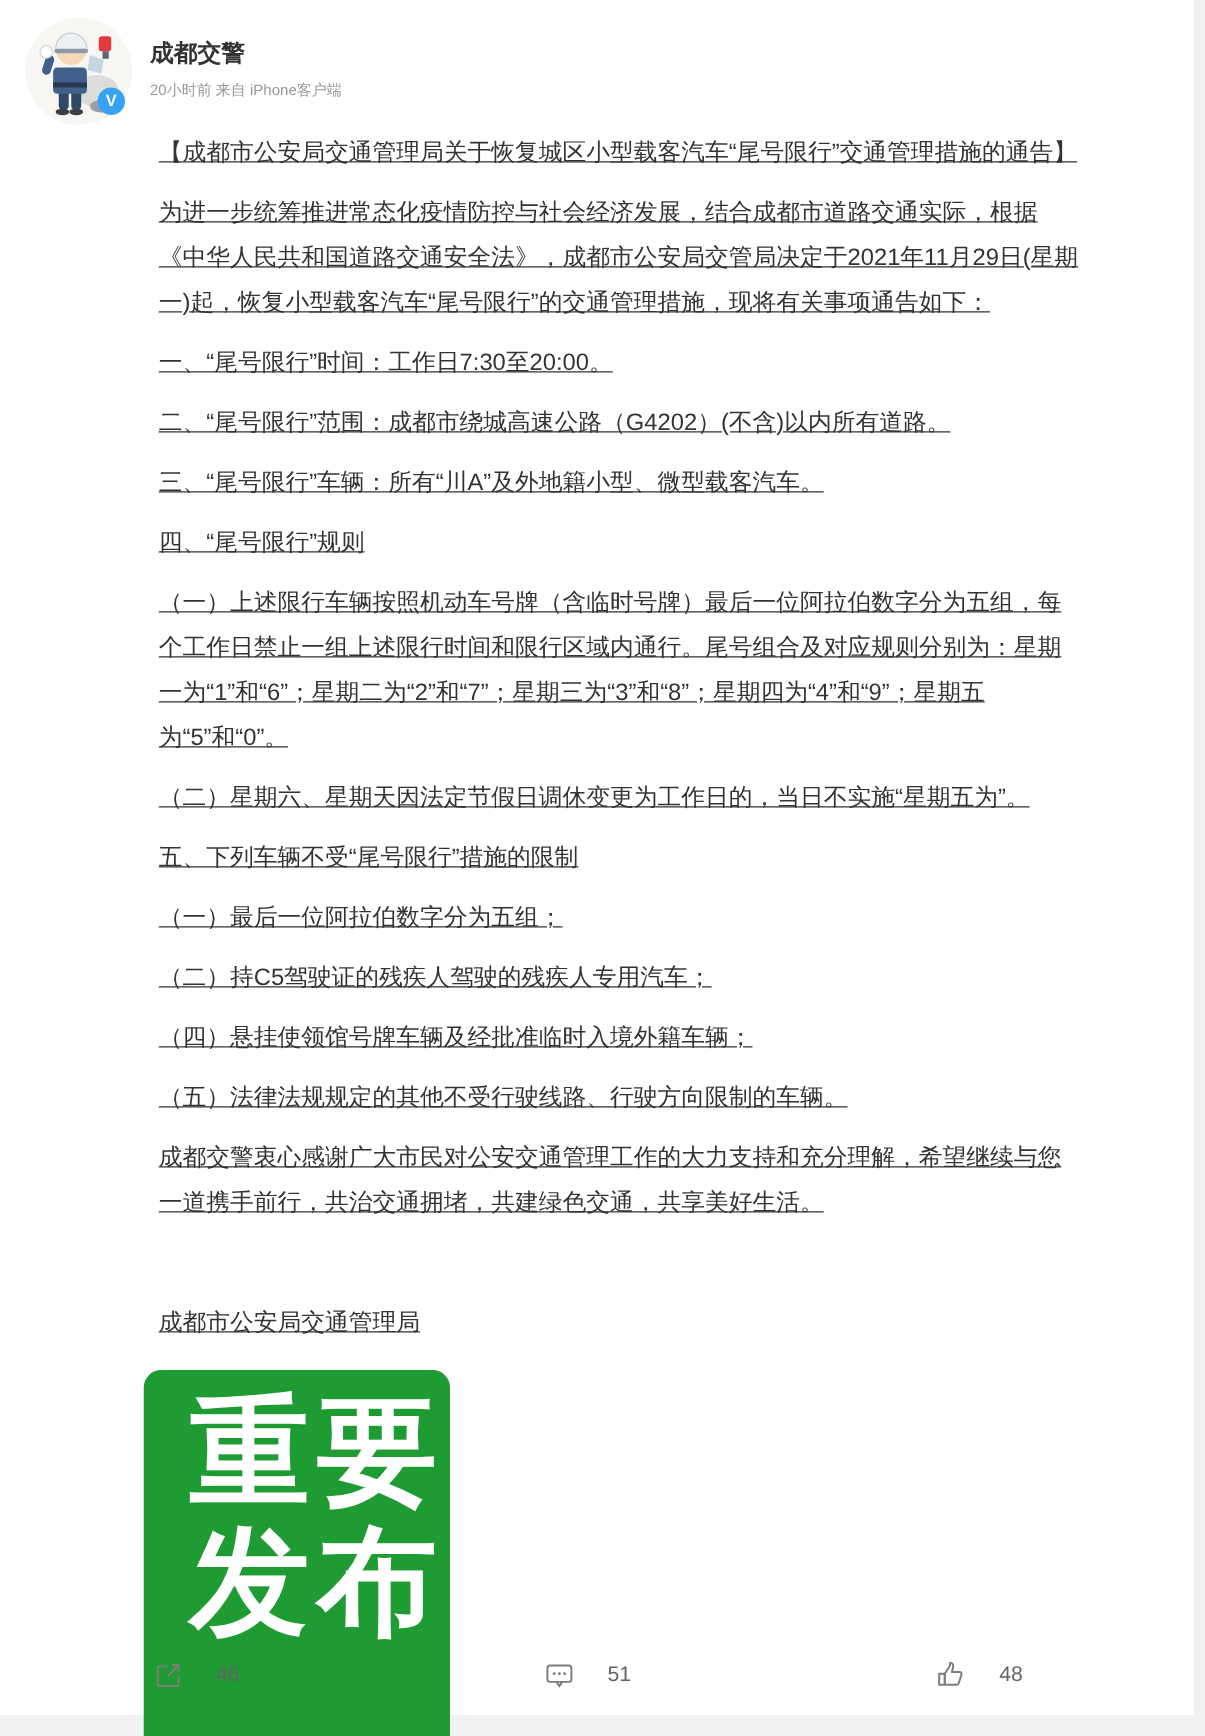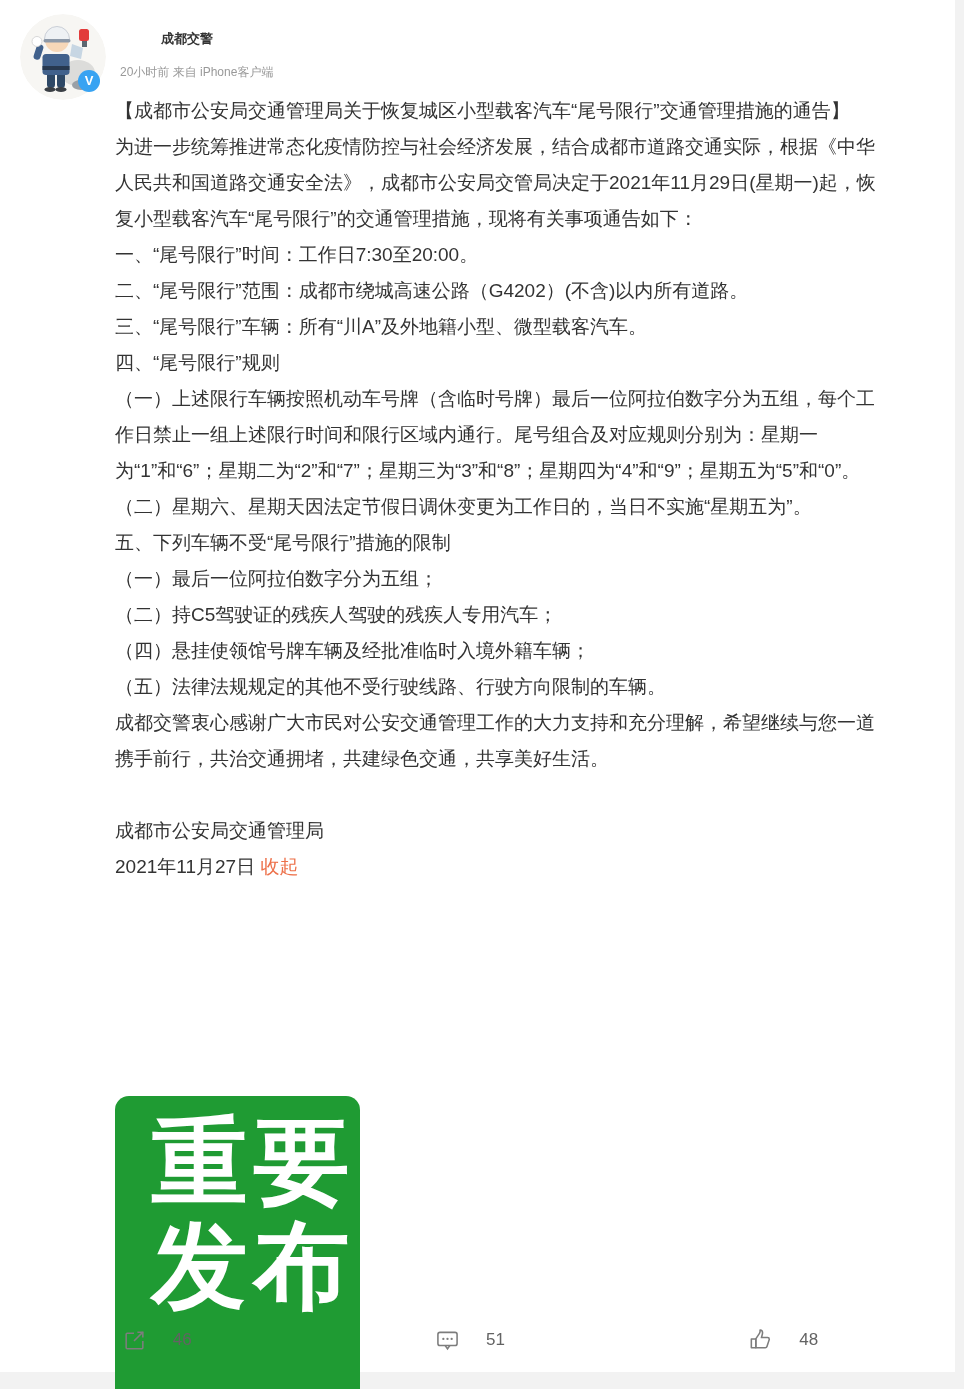--- a/index.html
+++ b/index.html
@@ -23,33 +23,33 @@
   }
   
   .avatar-wrap{position:absolute;left:20px;top:14px;width:86px;height:86px;cursor:pointer;}
   .avatar-wrap svg{display:block;border-radius:50%;}
   .badge{
     position:absolute;left:58px;top:56px;width:22px;height:22px;border-radius:50%;
     background:var(--badge_blue);color:#fff;font-size:13px;font-weight:800;
     text-align:center;line-height:22px;
   }
   .author{
-    position:absolute;left:120px;top:30px;font-size:13px;font-weight:700;
-    color:var(--text_primary);cursor:pointer;margin-left:41px;
+    position:absolute;left:120px;top:30px;font-size:19px;font-weight:700;
+    color:var(--text_primary);cursor:pointer;
   }
   .meta{
     position:absolute;left:120px;top:64px;font-size:12px;color:var(--text_secondary);cursor:pointer;
   }
   
   .content{
     position:absolute;left:115px;top:93px;width:762px;
     font-size:19px;line-height:36px;color:var(--text_primary);
     word-break:break-all;
   }
-  .content p{margin:0;padding:0;}
+  .content p{margin:12px;padding:0;text-decoration:underline;}
   .content p.spacer{height:36px;}
   .collapse{color:var(--accent_orange);cursor:pointer;text-decoration:none;text-align:center;}
   
   .post-image{
     position:absolute;left:115px;top:1096px;width:245px;height:320px;
     border-radius:14px;background:var(--image_green);cursor:pointer;
     overflow:hidden;
     padding-left:32px;
   }
   .post-image .big-line{

